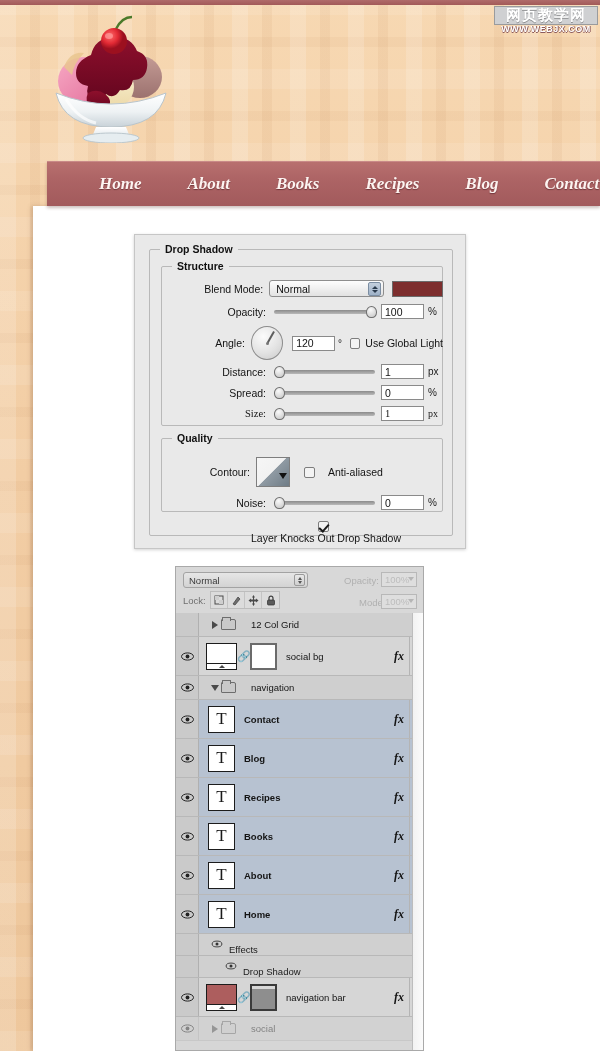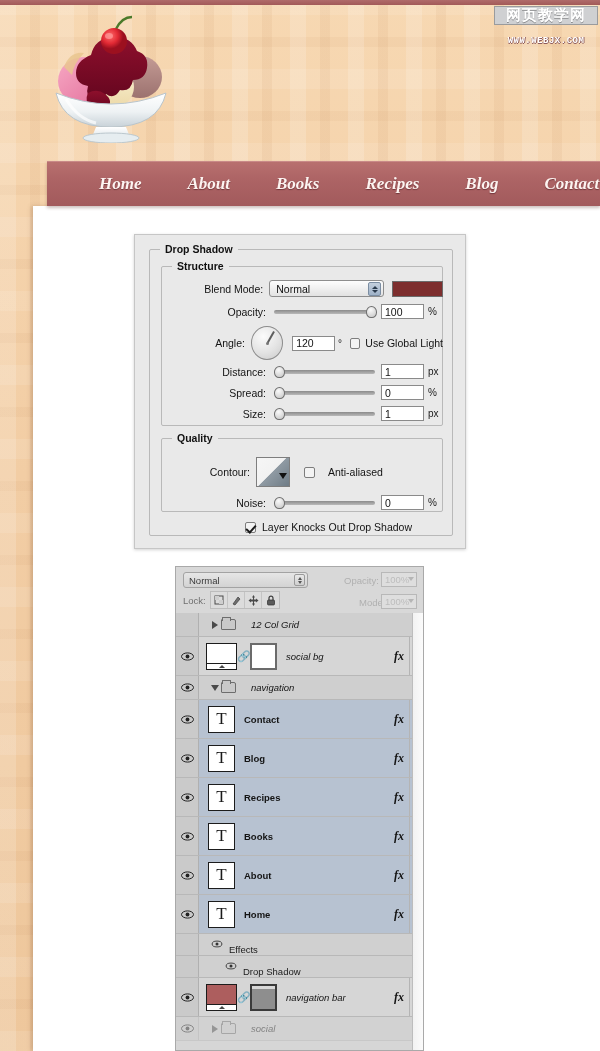--- a/index.html
+++ b/index.html
@@ -36,23 +36,23 @@
   #watermark { position:absolute; right:2px; top:6px; z-index:9;
     width:104px; text-align:center; line-height:1; }
   #watermark .wm-cn {
     display:block; font-family:"DejaVu Sans", sans-serif;
     font-size:15px; font-weight:bold; letter-spacing:1px;
     color:#ffffff; background:#cfd0d2;
     border:1px solid #9a9b9d; padding:1px 2px;
     text-shadow:0 1px 0 #8c8d8f;
   }
   #watermark .wm-url {
-    display:block; font-family:Liberation Mono, monospace;
+    display:block; font-family:Liberation Sans, sans-serif;
     font-size:9px; font-weight:bold; letter-spacing:0.5px;
-    color:#ffffff; margin-top:12px;
+    color:#ffffff; margin-top:0;
     text-shadow:0 1px 0 #8e5b5b, 1px 0 0 #8e5b5b;
   }
 
   
   #header { position:absolute; left:0; top:5px; width:600px; height:156px; z-index:3; }
   #logo-mark { position:absolute; left:36px; top:10px; width:150px; height:128px; }
   #brand { position:absolute; left:178px; top:52px; }
   #brand .the {
     font-family:"DejaVu Sans", sans-serif; font-size:20px; font-weight:bold;
     letter-spacing:1px; color:#7b2036; display:block; line-height:1; margin-bottom:1px;
@@ -225,21 +225,21 @@
                background:#fff; position:relative; overflow:hidden; }
   .thumb-img .fill { position:absolute;left:0;top:0;right:0;height:20px; }
   .thumb-img .strip { position:absolute;left:0;bottom:0;right:0;height:6px;background:#fff;
                border-top:1px solid #1c1c1c; display:flex;align-items:center;justify-content:center;}
   .thumb-img .strip i { width:0;height:0;border-left:3px solid transparent;
                border-right:3px solid transparent;border-bottom:3px solid #444; }
   .link-ic { width:13px;min-width:13px;text-align:center;font-size:11px;color:#3a3a3a; }
   .thumb-mask { width:27px;min-width:27px;height:27px;border:2px solid #6b6b6b;background:#fff; }
   .thumb-mask.gray { background:linear-gradient(180deg,#d8d8d8 0 3px,#8e8e8e 3px); border-color:#3a3a3a; }
   .lname { flex:1; padding-left:9px; font-size:9.5px; color:#141414; font-weight:bold; }
-  .lname.reg { font-weight:normal;font-style:italic; }
+  .lname.reg { font-weight:normal; }
   .fx { width:20px;min-width:20px; font-family:"Liberation Serif",serif; font-style:italic;
         font-weight:bold; font-size:12px; color:#131313; text-align:center; }
   .chev { width:16px;min-width:16px; display:flex;align-items:center;justify-content:center;
           border-left:1px solid #b4b4b4; height:100%; }
   .chev .dn{width:0;height:0;border-left:4px solid transparent;border-right:4px solid transparent;border-top:5px solid #2b2b2b;}
   .chev .up{width:0;height:0;border-left:4px solid transparent;border-right:4px solid transparent;border-bottom:5px solid #2b2b2b;}
   .eye-sm { font-size:9px; color:#2b2b2b; }
   .efx-label { font-size:9.5px; color:#1a1a1a;margin-top:9px; }
   #lp-scroll { position:absolute; right:0; top:46px; width:11px; height:439px;
                background:linear-gradient(90deg,#f2f2f2,#fbfbfb); border-left:1px solid #bdbdbd; }
@@ -388,21 +388,21 @@
     <span class="lbl" style="width:105px;">Spread:</span>
     <div class="track" style="margin-left:8px; width:101px;">
       <span class="knob" style="left:0px;"></span>
     </div>
     <div class="numbox" style="margin-left:6px; width:43px;">
       <span>0</span>
     </div>
     <span class="unit" style="margin-left:4px;">%</span>
   </div>
 
-  <div class="row" style="left:26px; top:171px; width:292px;">
+  <div class="row" style="left:26px; top:171px; width:292px;font-family:Liberation Serif, serif;">
     <span class="lbl" style="width:105px;">Size:</span>
     <div class="track" style="margin-left:8px; width:101px;">
       <span class="knob" style="left:0px;"></span>
     </div>
     <div class="numbox" style="margin-left:6px; width:43px;">
       <span>1</span>
     </div>
     <span class="unit" style="margin-left:4px;">px</span>
   </div>
 
@@ -423,21 +423,21 @@
     <span class="lbl" style="width:105px;">Noise:</span>
     <div class="track" style="margin-left:8px; width:101px;">
       <span class="knob" style="left:0px;"></span>
     </div>
     <div class="numbox" style="margin-left:6px; width:43px;">
       <span>0</span>
     </div>
     <span class="unit" style="margin-left:4px;">%</span>
   </div>
 
-  <div class="row" style="left:110px; top:286px;">
+  <div class="row" style="left:110px; top:286px;flex-direction:column;">
     <span class="cbx checked"></span>
     <span class="lbl" style="margin-left:6px; text-align:left; white-space:nowrap;">Layer Knocks Out Drop Shadow</span>
   </div>
 </div>
 
 <div id="layers">
 
   <div id="lp-top">
     <div class="lp-blend">
       <span>Normal</span>

